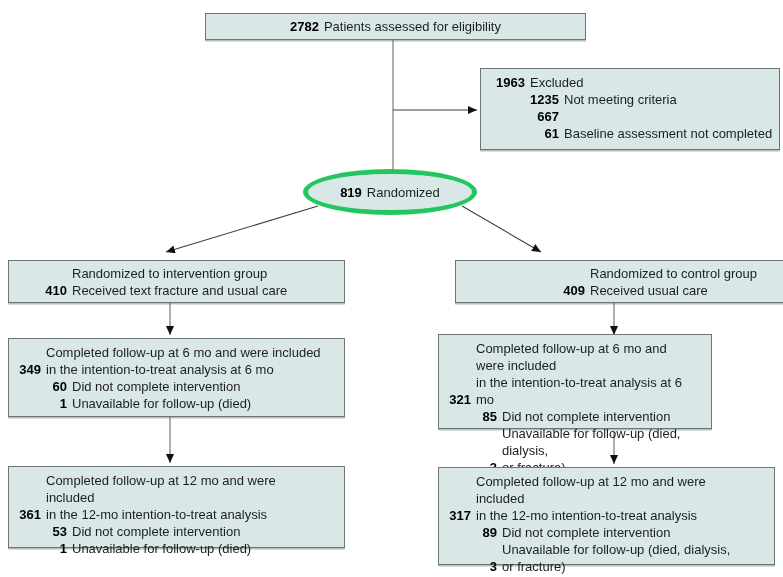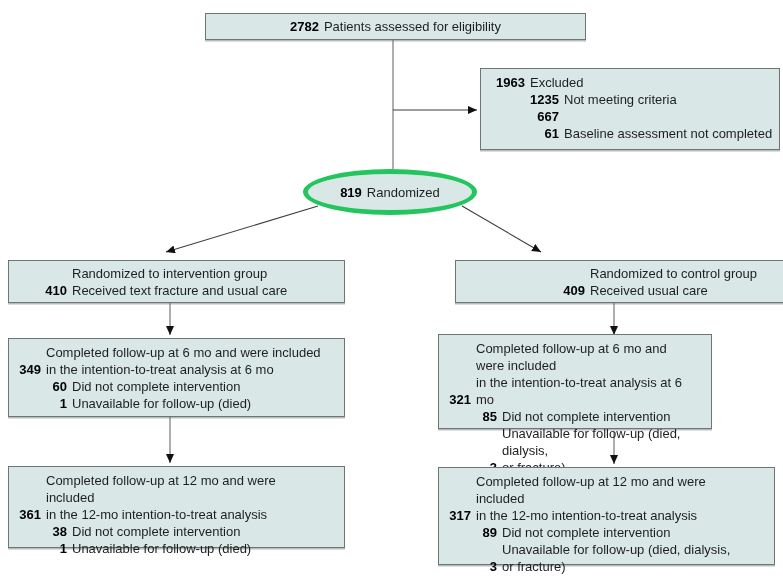--- a/index.html
+++ b/index.html
@@ -138,21 +138,21 @@
     </div>
   </div>
 
   <div class="box stat" style="left:8px;top:466px;width:337px;height:82px;">
     <div class="line lv0">
       <span class="num">361</span>
       <span class="txt">Completed follow-up at 12 mo and were included
 in the 12-mo intention-to-treat analysis</span>
     </div>
     <div class="line lv1">
-      <span class="num">38</span>
+      <span class="num">53</span>
       <span class="txt">Did not complete intervention</span>
     </div>
     <div class="line lv1">
       <span class="num">1</span>
       <span class="txt">Unavailable for follow-up (died)</span>
     </div>
   </div>
 
   <div class="box stat" style="left:438px;top:467px;width:337px;height:98px;">
     <div class="line lv0">

